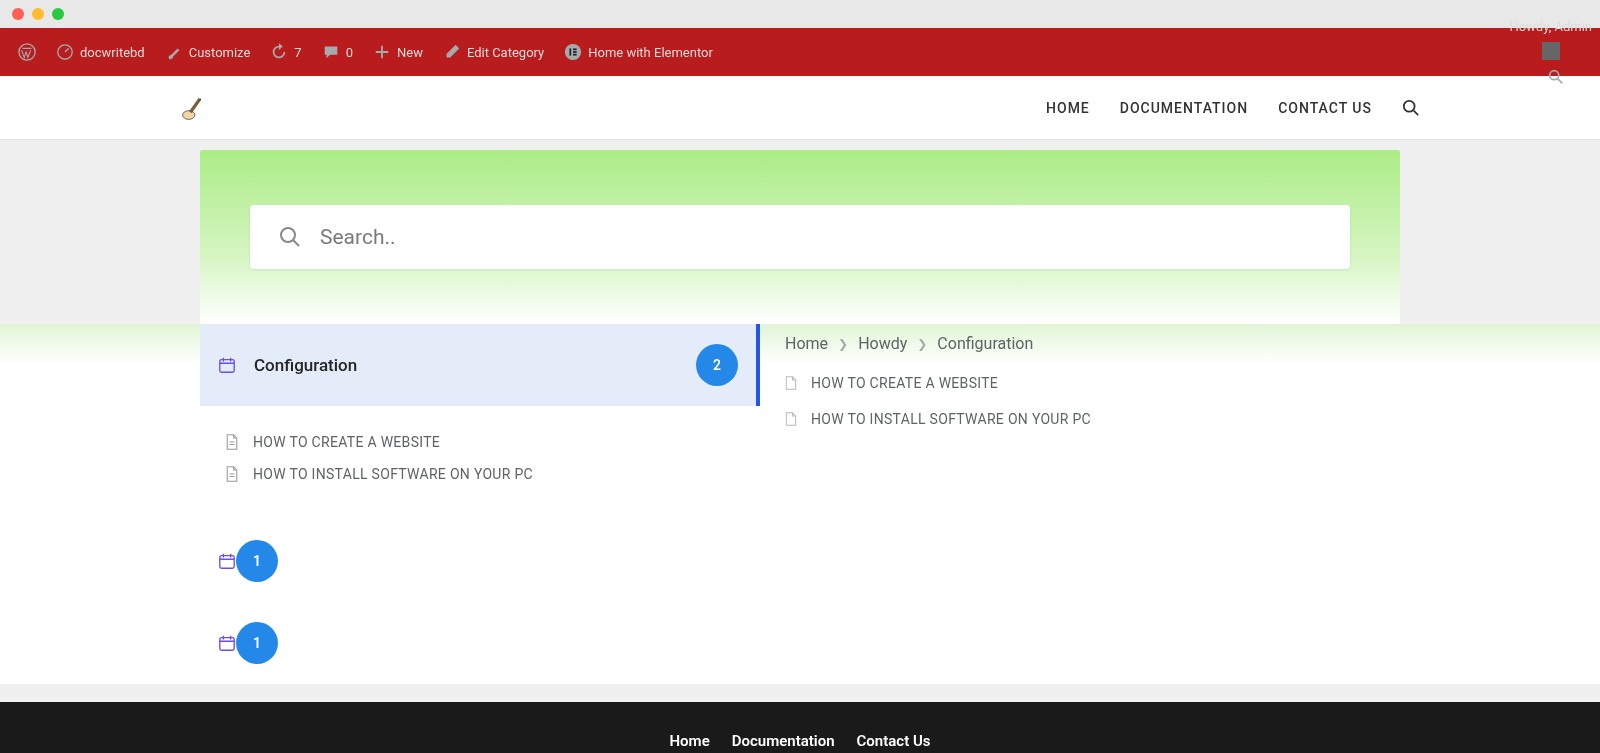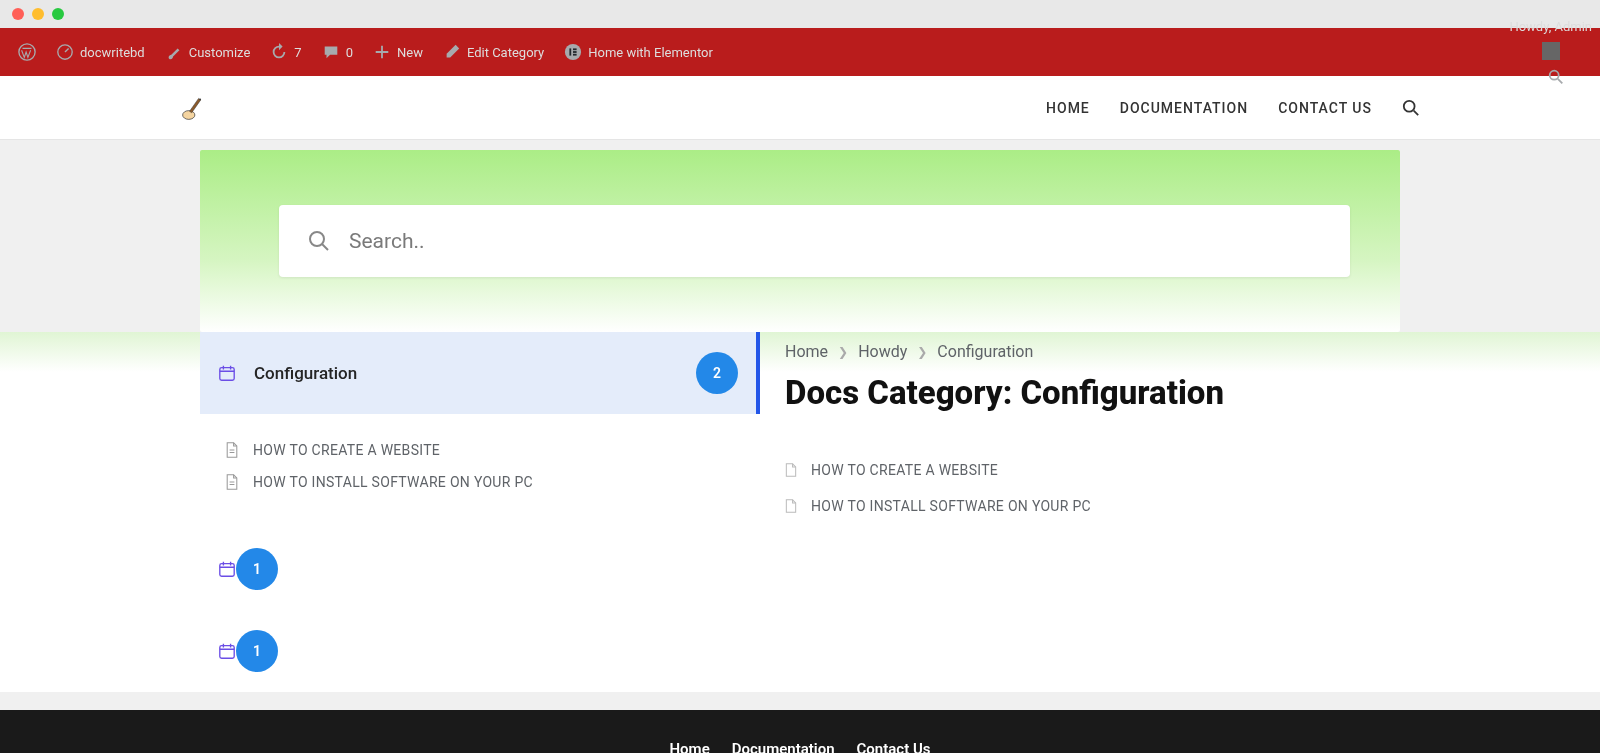--- a/index.html
+++ b/index.html
@@ -24,21 +24,21 @@
     
     .site-header { height: 64px; background: #fff; border-bottom: 1px solid #e5e5e5; display: flex; align-items: center; padding: 0 180px; }
     .site-logo { width: 28px; height: 28px; }
     .site-nav { margin-left: auto; display: flex; gap: 30px; align-items: center; }
     .site-nav a { color: #333; text-decoration: none; font-size: 14px; letter-spacing: 1px; font-weight: 500; cursor: pointer; }
     .site-nav .nav-search { width: 18px; height: 18px; fill: #333; cursor: pointer; }
 
     
     .hero-wrap { padding: 10px 200px 0; }
     .hero { background: linear-gradient(to bottom, #abed86, #d5f5c1 60%, #fff); padding: 55px 50px; border-radius: 2px; }
-    .search-box { background: #fff; border-radius: 4px; height: 72px; display: flex; align-items: center; padding: 0 28px; box-shadow: 0 1px 3px rgba(0,0,0,0.08); margin-left: 29px; }
+    .search-box { background: #fff; border-radius: 4px; height: 64px; display: flex; align-items: center; padding: 0 28px; box-shadow: 0 1px 3px rgba(0,0,0,0.08); }
     .search-box svg { width: 24px; height: 24px; fill: none; stroke: #888; stroke-width: 2; }
     .search-box input { border: 0; outline: 0; font-size: 21px; color: #555; margin-left: 18px; flex: 1; }
     .search-box input::placeholder { color: #7a7a7a; }
 
     
     .content-bg { background: linear-gradient(to bottom, #e0f5d4, #fff 40px); }
     .content { display: flex; padding: 0 200px; align-items: flex-start; }
 
     
     .sidebar { width: 560px; }
@@ -222,21 +222,20 @@
   </div>
 
   <div class="main">
     <div class="breadcrumb">
       <a>Home</a>
       <span class="bc-sep">❯</span>
       <a>Howdy</a>
       <span class="bc-sep">❯</span>
       <span>Configuration</span>
     </div>
-    <h1 class="page-title">Docs Category: Configuration</h1>
     <div class="doc-list">
       <div class="doc-link">
         <svg viewBox="0 0 14 18">
               <path d="M1 1h8l4 4v12H1z"></path>
               <path d="M9 1v4h4"></path>
             </svg>
         <span>HOW TO CREATE A WEBSITE</span>
       </div>
       <div class="doc-link">
         <svg viewBox="0 0 14 18">

